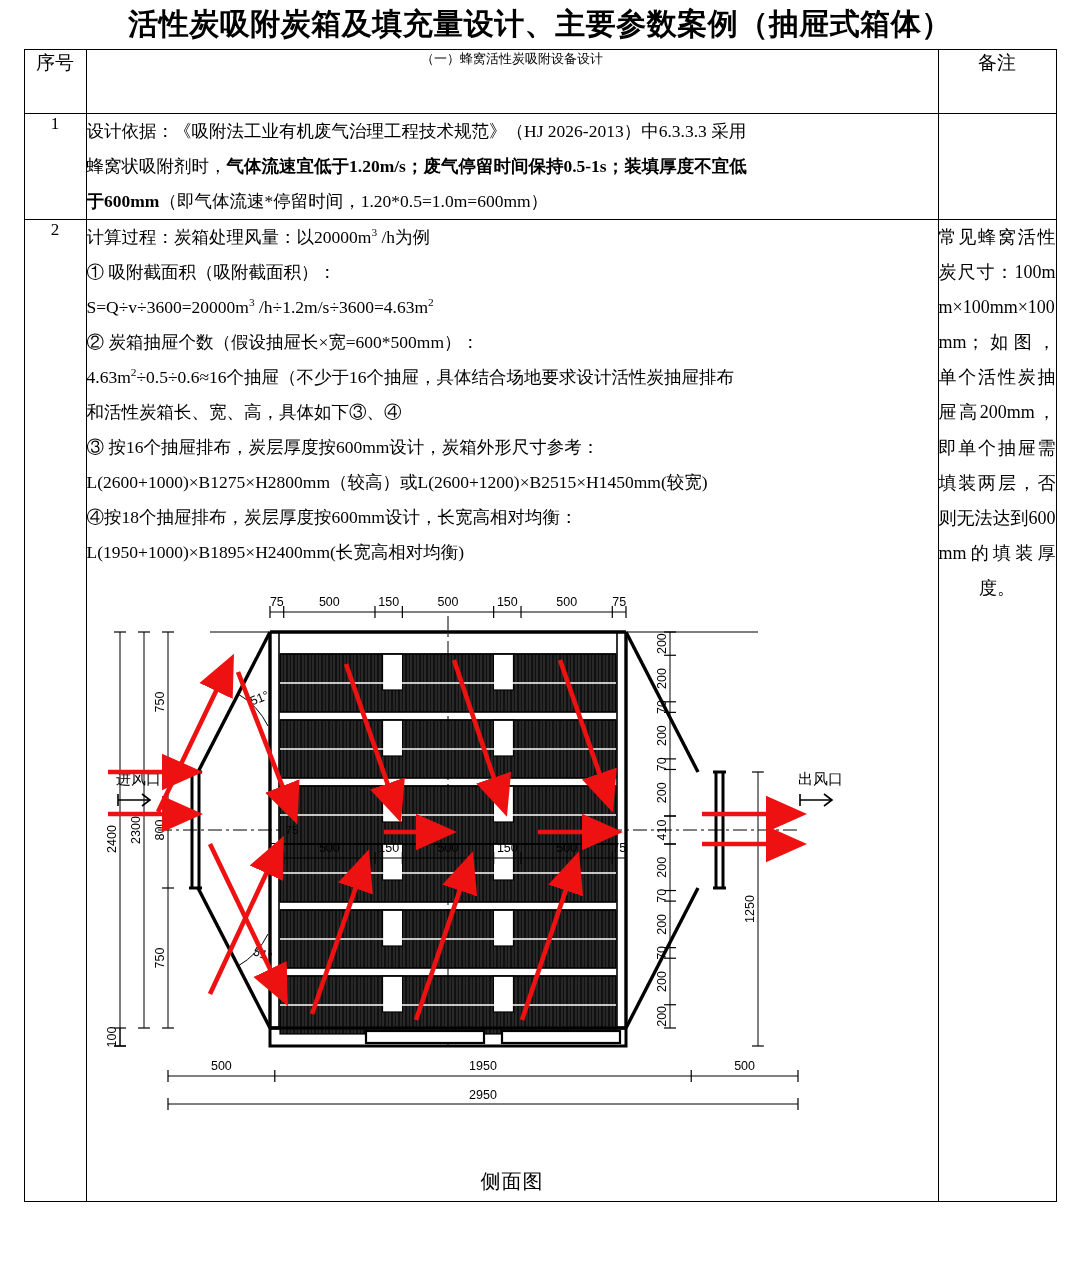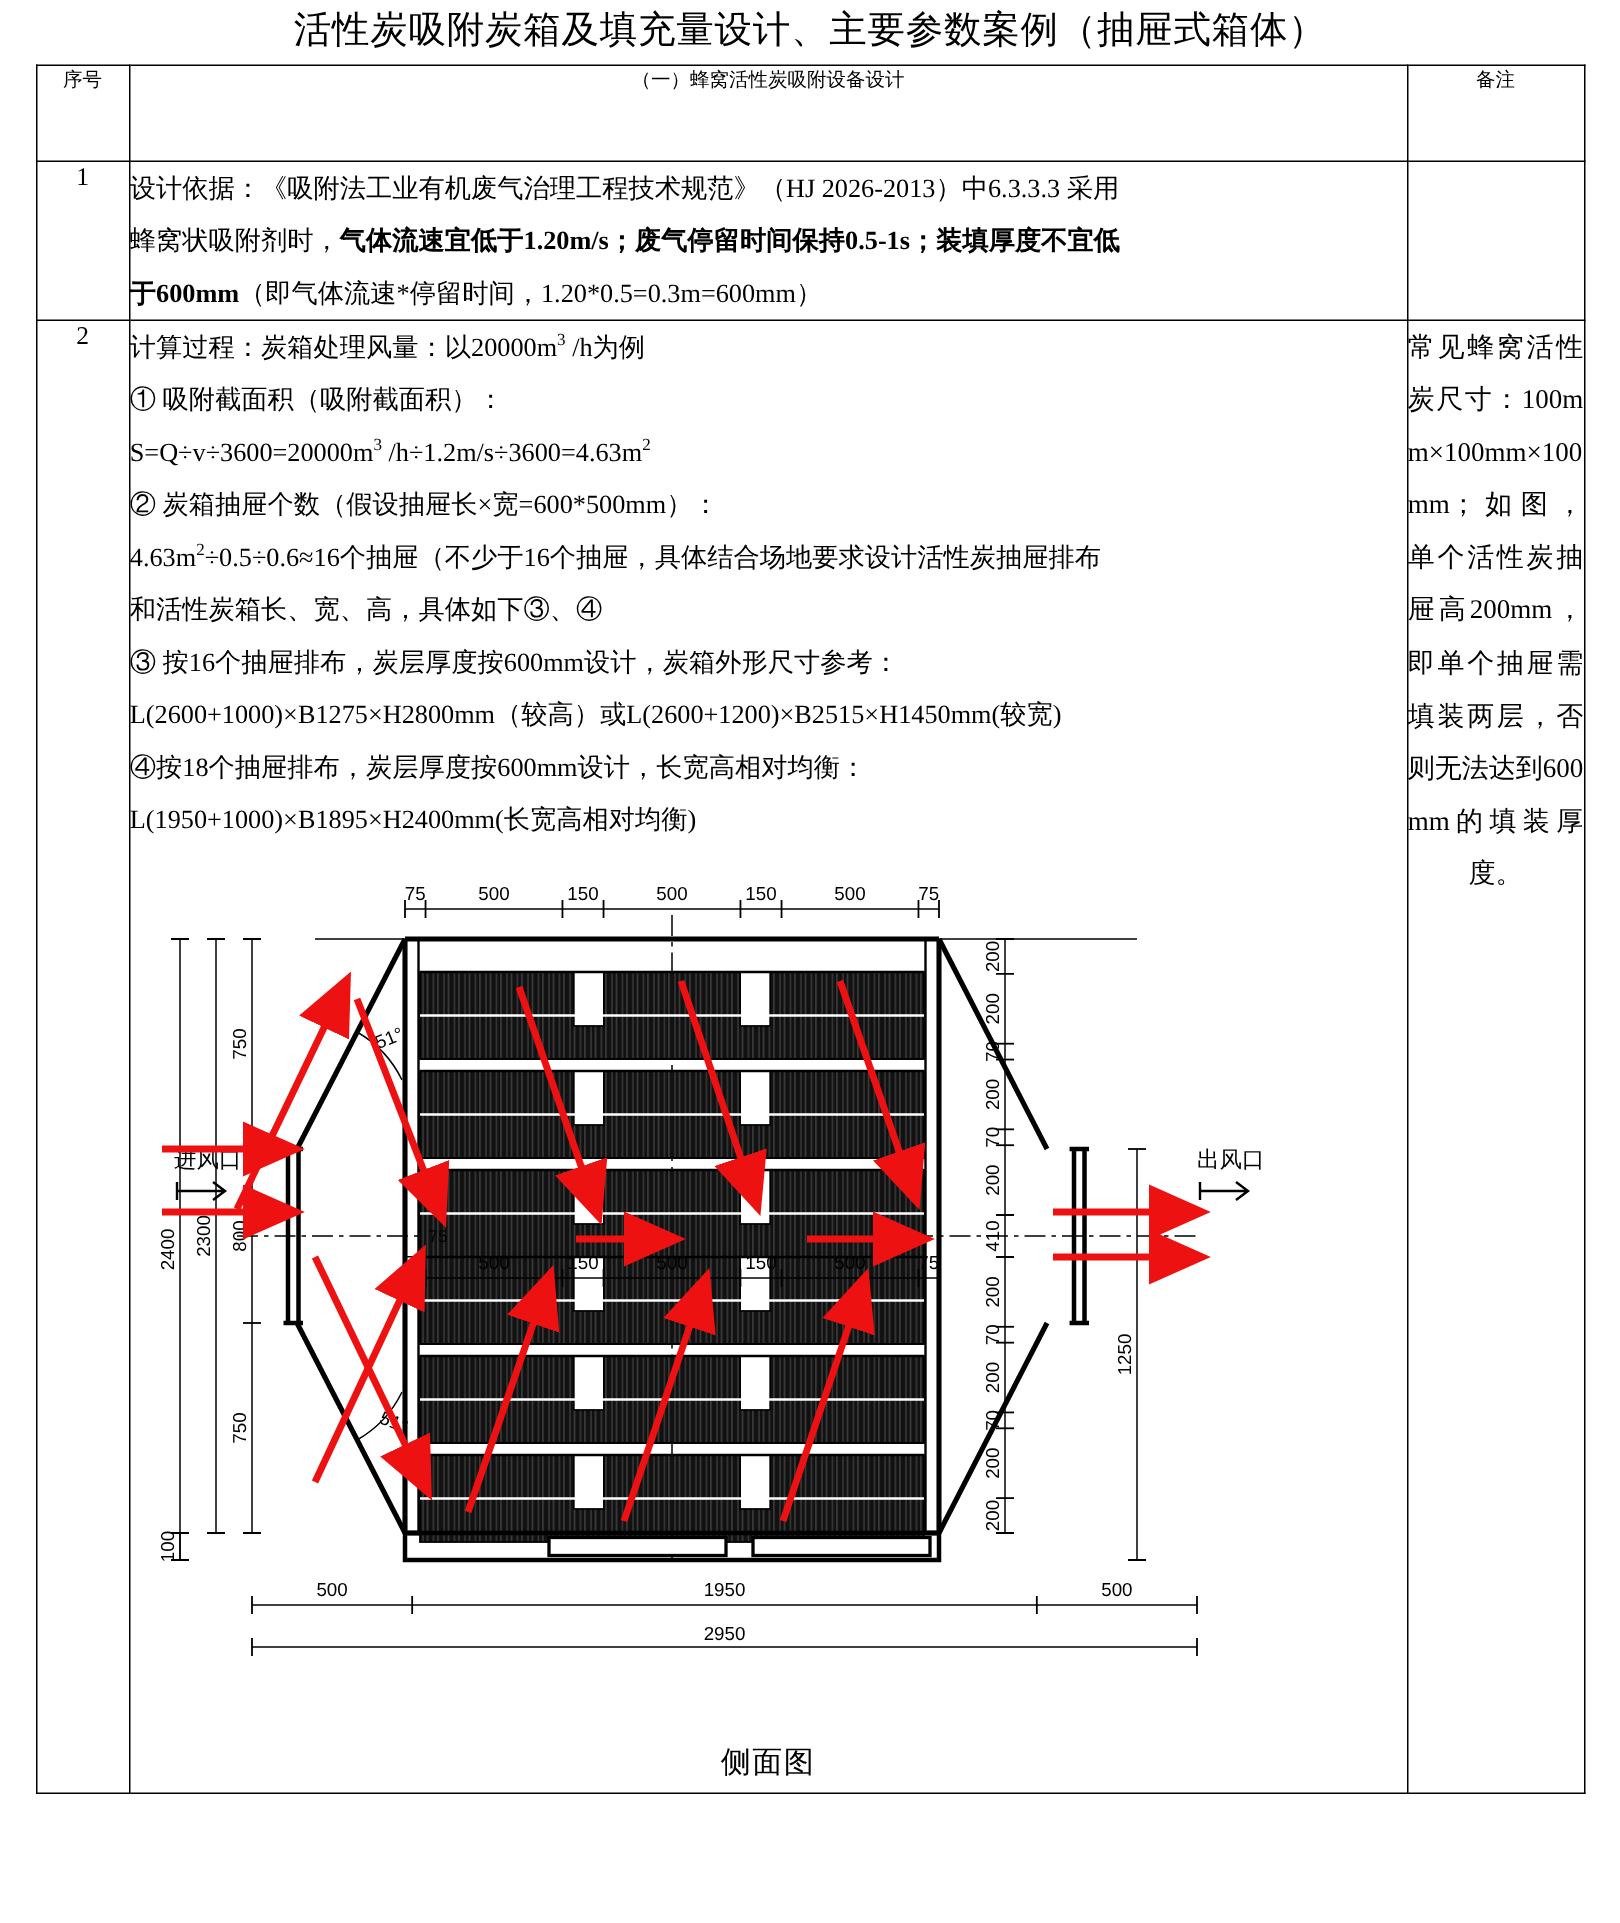--- a/index.html
+++ b/index.html
@@ -12,22 +12,22 @@
     height: 1282px;
     font-family: "Liberation Serif", "DejaVu Serif", serif;
     color: #000000;
     overflow: hidden;
   }
 
   
   .doc-title {
     width: 1080px;
     text-align: center;
-    font-size: 25px;
-    font-weight: normal;
+    font-size: 30px;
+    font-weight: bold;
     letter-spacing: 0.5px;
     padding-top: 6px;
     padding-bottom: 7px;
     line-height: 1.2;
   }
 
   
   .main-table {
     width: 1032px;
     margin: 0 auto;
@@ -39,21 +39,21 @@
     vertical-align: top;
     padding: 0;
   }
   .col-no   { width: 62px; }
   .col-body { width: 852px; }
   .col-note { width: 118px; }
 
   .hdr-cell {
     text-align: center;
     vertical-align: middle;
-    font-size: 13px;
+    font-size: 19px;
     height: 64px;
     font-weight: normal;
   }
   .hdr-cell.center-title { font-size: 13px; }
 
   .no-cell {
     text-align: center;
     vertical-align: middle;
     font-size: 17px;
   }
@@ -110,21 +110,21 @@
       <th class="hdr-cell">备注</th>
     </tr>
   </thead>
   <tbody>
     <tr>
       <td class="no-cell">1</td>
       <td class="body-cell">
         <div>
             <p><span>设计依据：《吸附法工业有机废气治理工程技术规范》（HJ 2026-2013）中6.3.3.3 采用</span></p>
             <p><span>蜂窝状吸附剂时，</span><span class="bold">气体流速宜低于1.20m/s；废气停留时间保持0.5-1s；装填厚度不宜低</span></p>
-            <p><span class="bold">于600mm</span><span>（即气体流速*停留时间，1.20*0.5=0.3m=600mm）</span></p>
+            <p><span class="bold">于600mm</span><span>（即气体流速*停留时间，1.20*0.5=1.0m=600mm）</span></p>
           </div>
       </td>
       <td class="note-cell"></td>
     </tr>
     <tr>
       <td class="no-cell">2</td>
       <td class="body-cell">
         <div>
             <p><span>计算过程：炭箱处理风量：以20000m<sup>3</sup> /h为例</span></p>
             <p><span>① 吸附截面积（吸附截面积）：</span></p>

